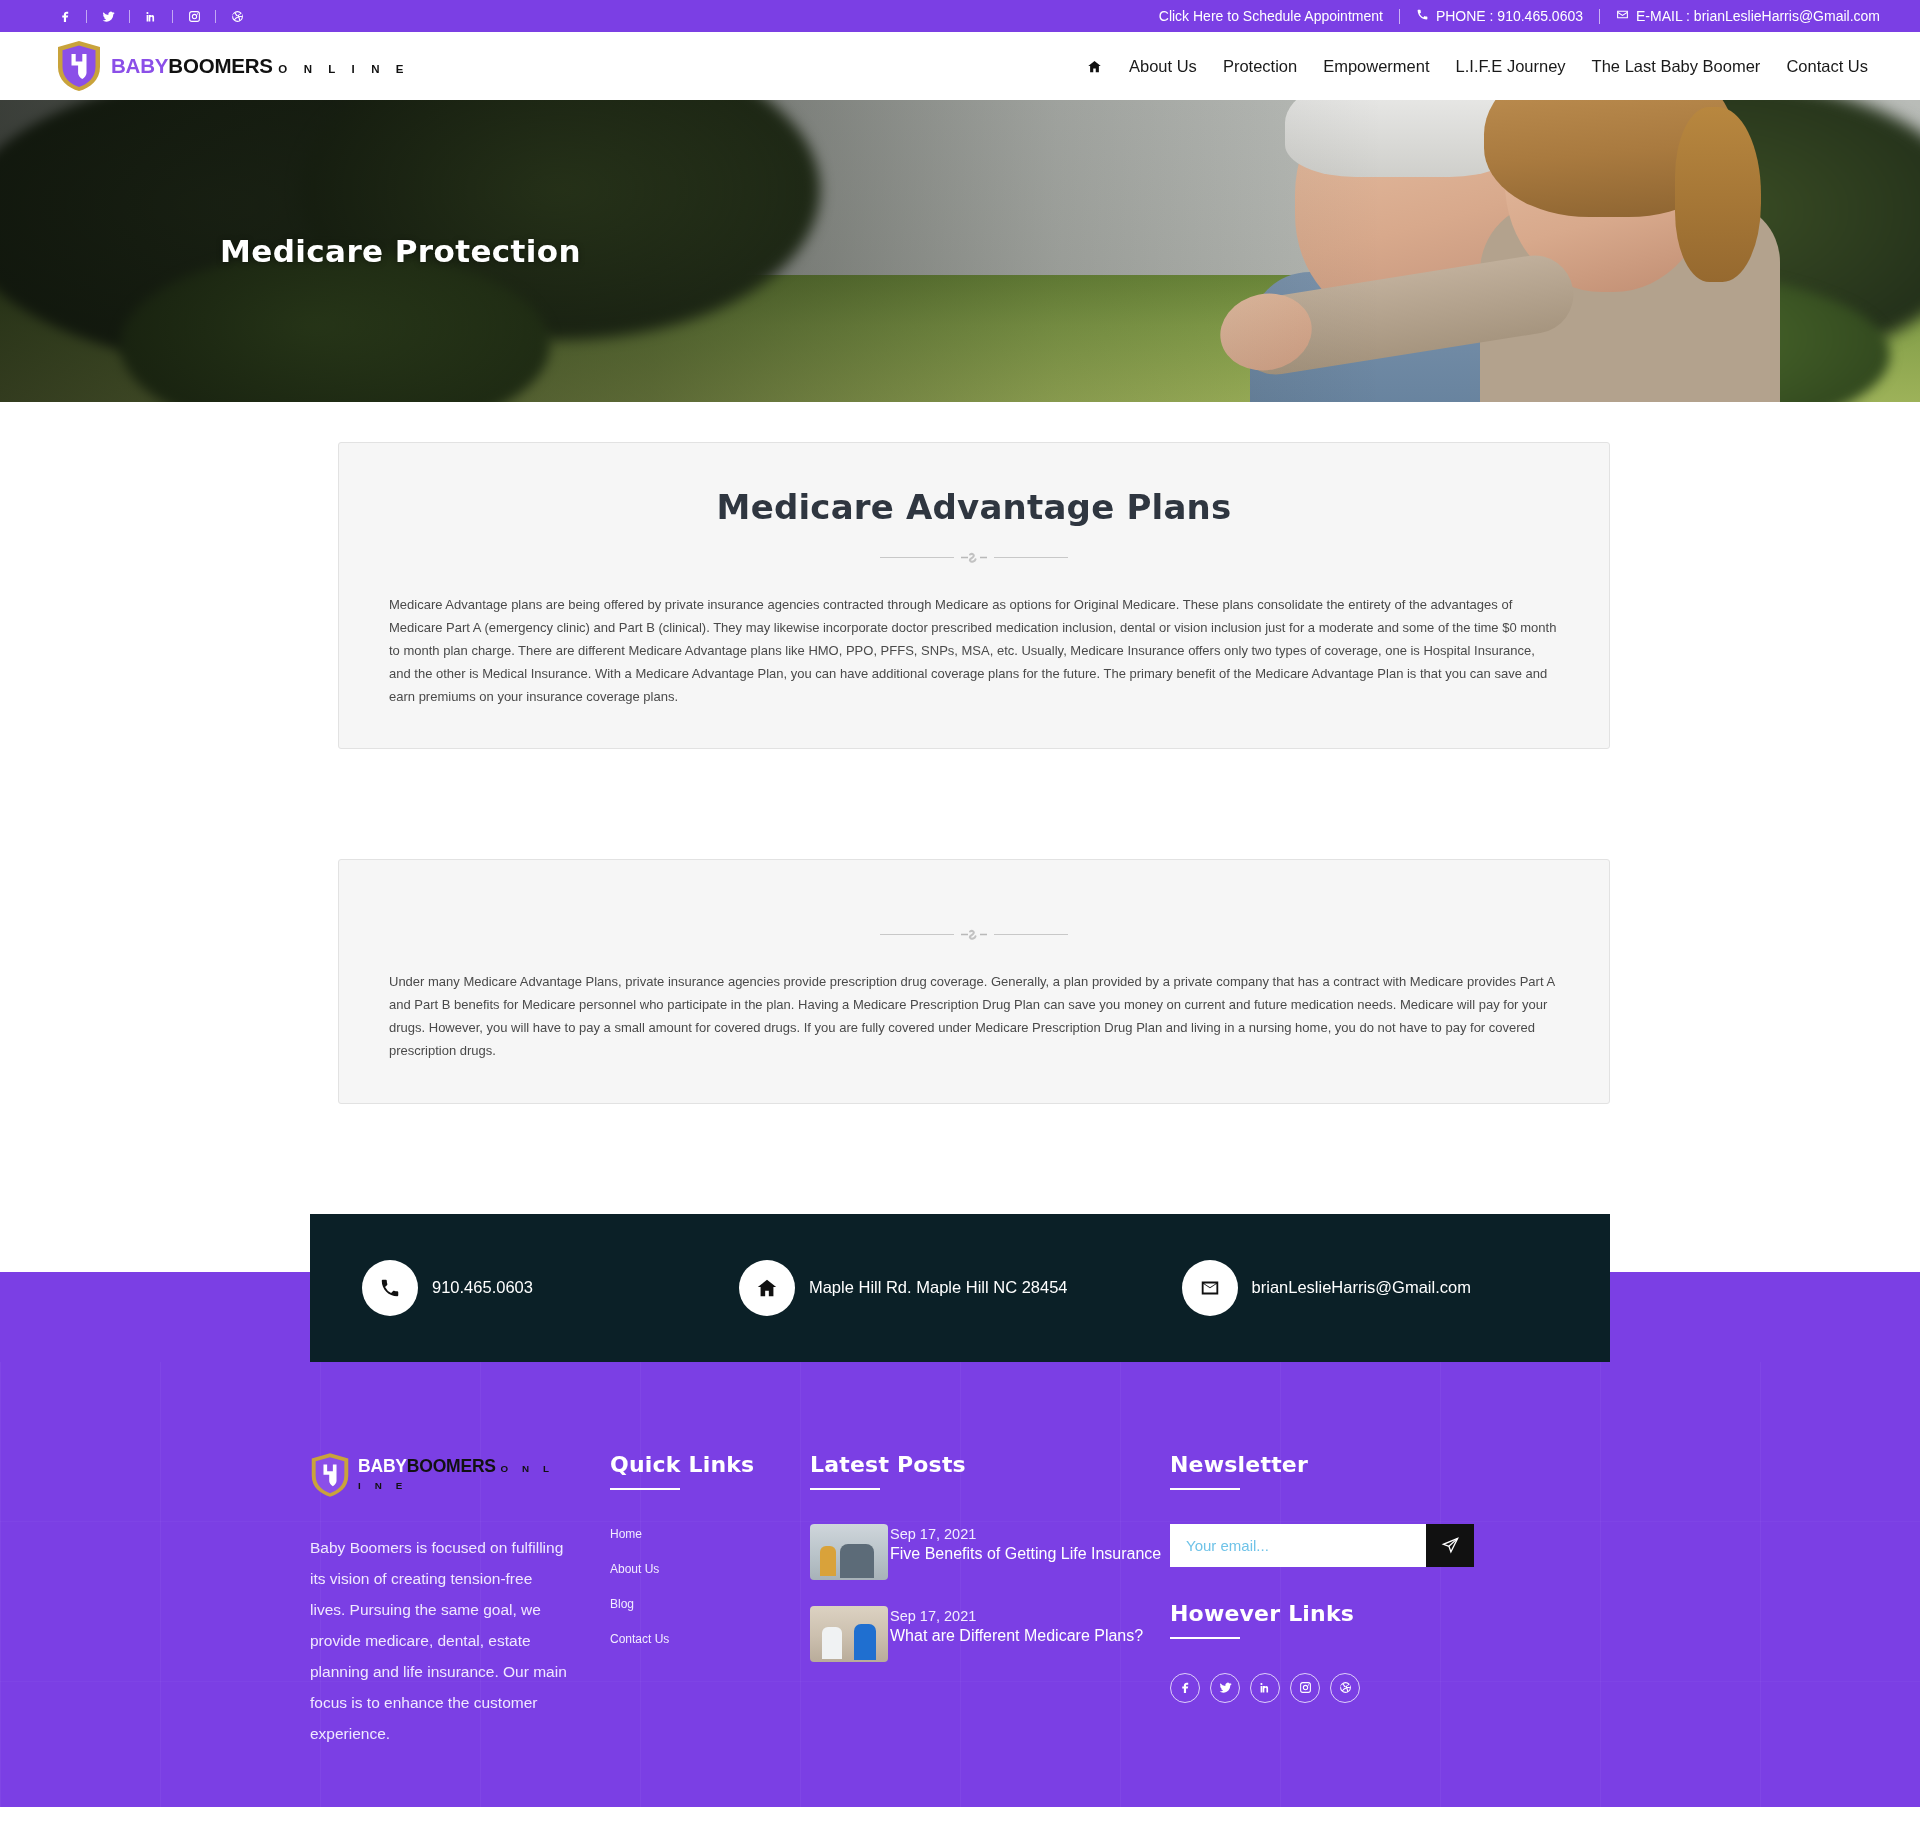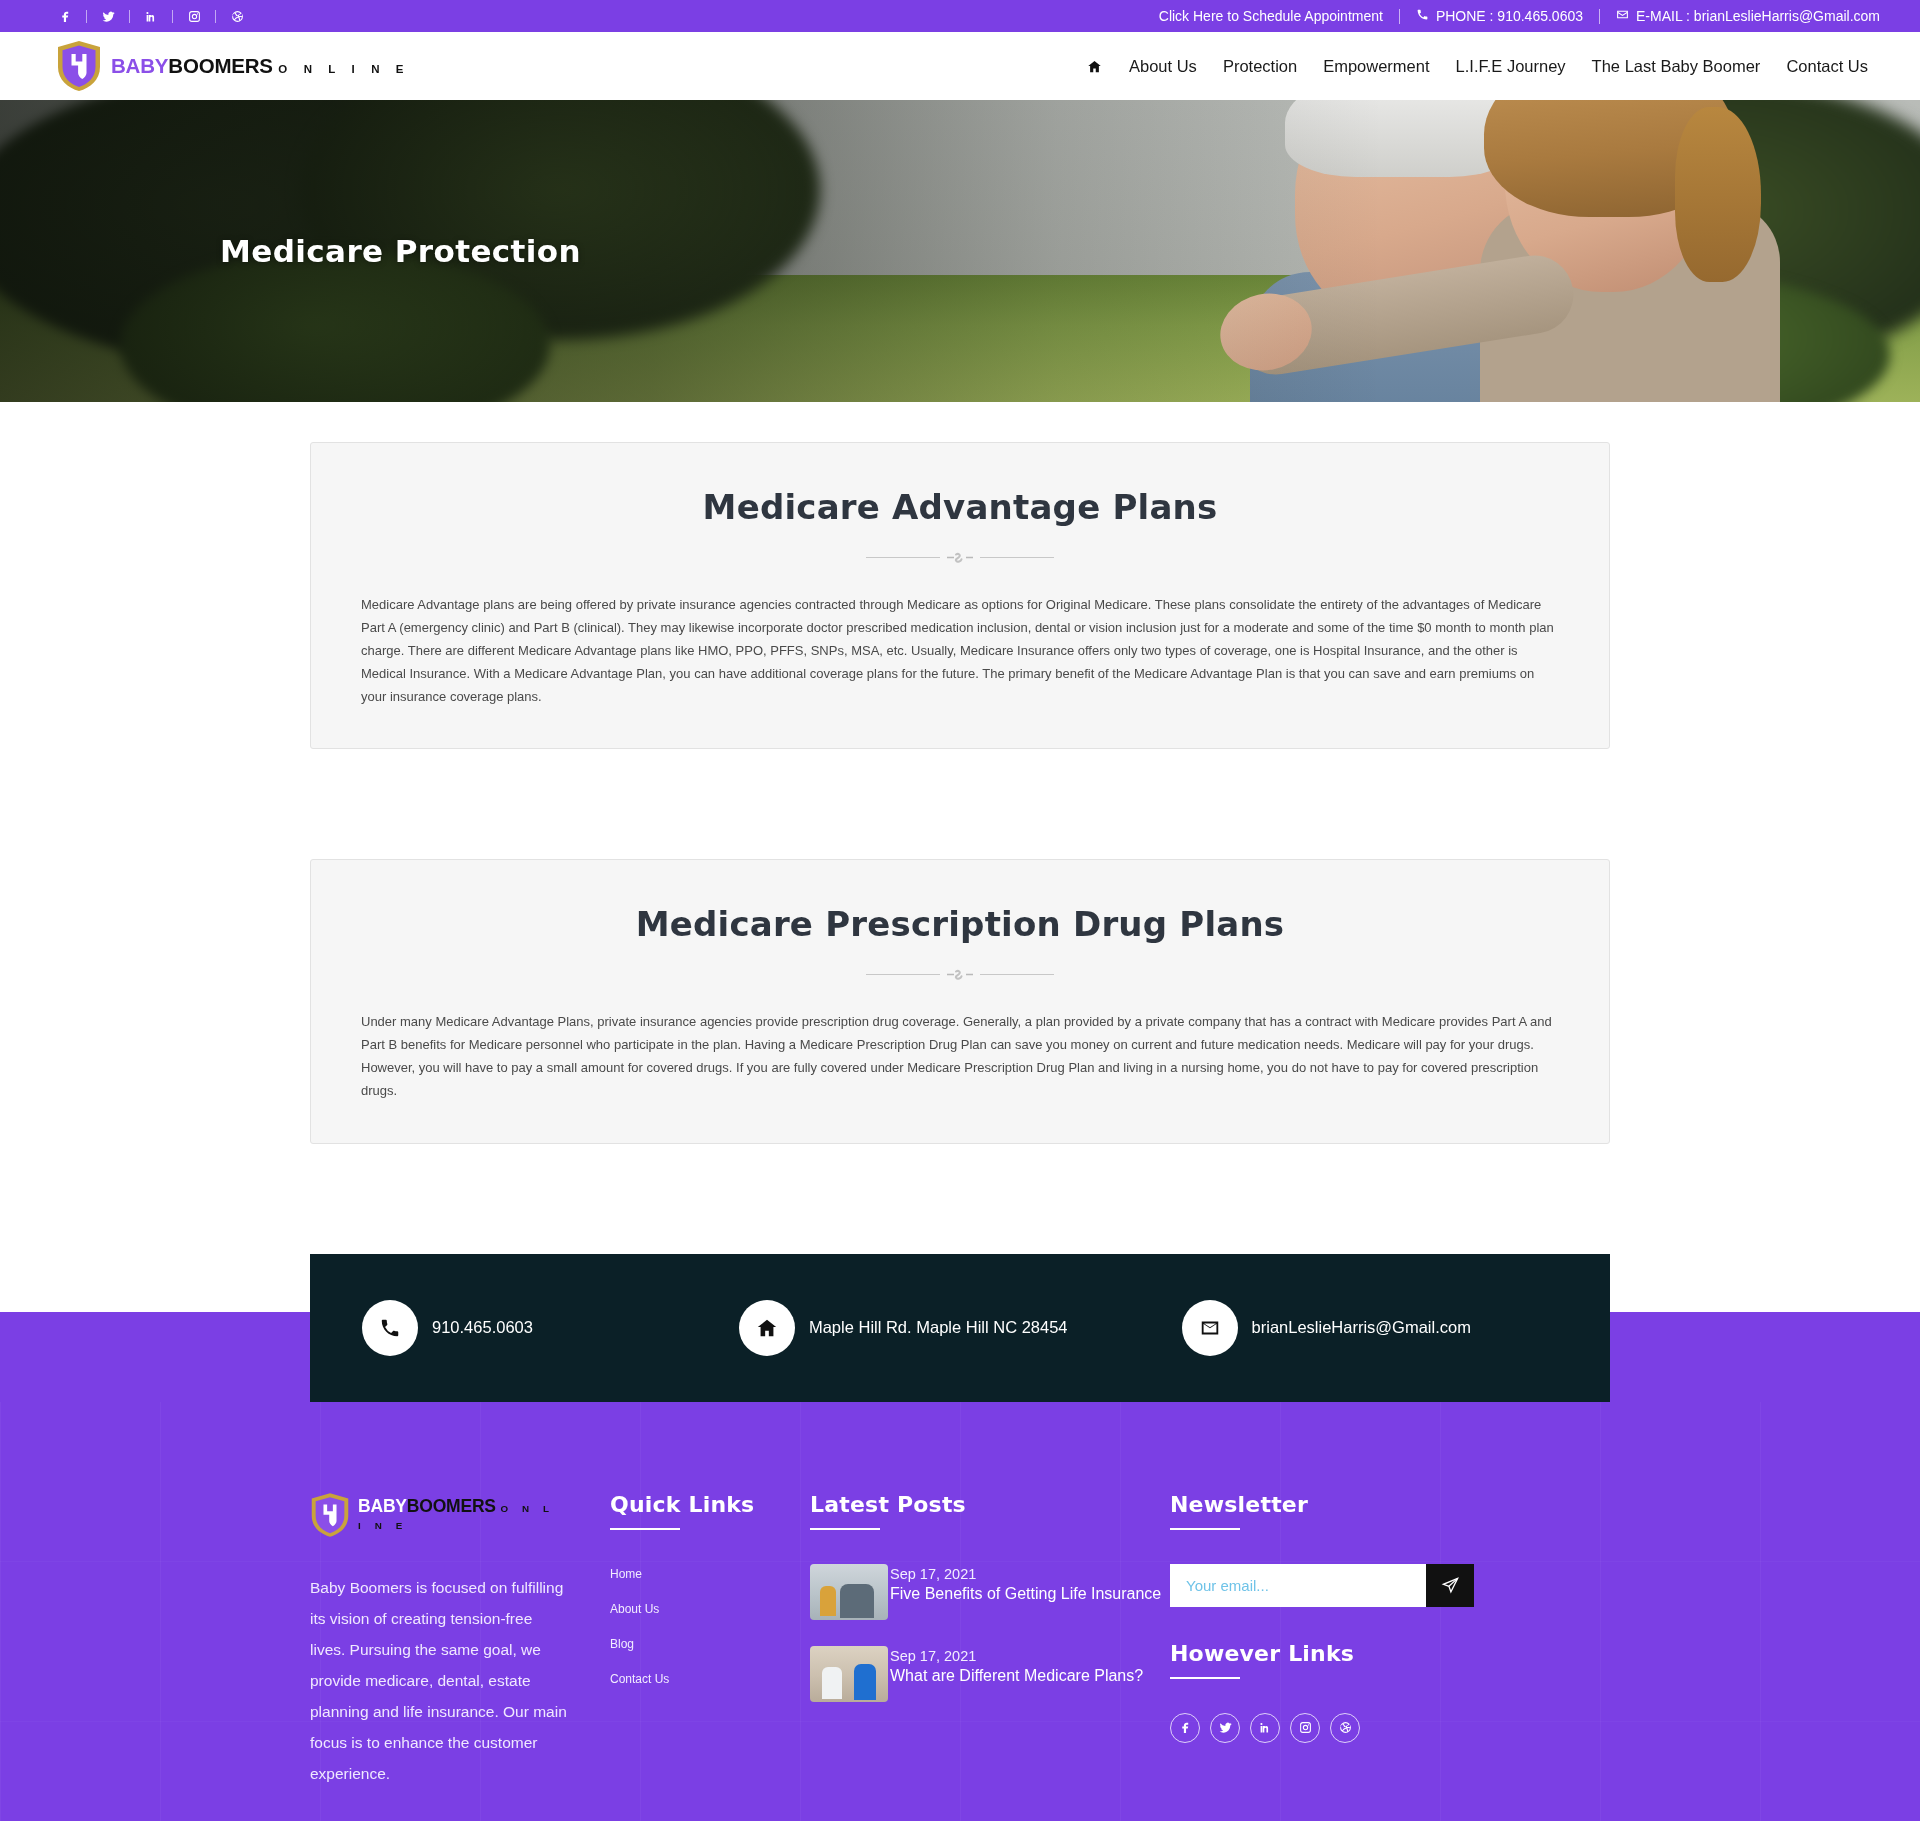--- a/index.html
+++ b/index.html
@@ -110,20 +110,21 @@
 
   
   .content{padding:40px 0 0;}
   .wrap{width:1300px;margin:0 auto;}
   .card{
     background:#f6f6f6;
     border:1px solid #e2e2e2;
     border-radius:3px;
     padding:44px 24px 40px;
     margin-bottom:110px;
+    margin-left:28px;
   }
   .card-title{
     text-align:center;font-size:34px;font-weight:600;color:#2f3640;
     font-family:"DejaVu Sans", sans-serif;letter-spacing:.2px;
   }
   .divider{display:flex;align-items:center;justify-content:center;margin:22px 0 28px;}
   .divider .ln{width:74px;height:1px;background:#c8c8c8;}
   .divider svg{width:34px;height:17px;margin:0 3px;}
   .card-body{
     padding:0 26px;
@@ -348,21 +349,20 @@
         <svg viewBox="0 0 34 17">
           <path d="M4 8.5h7M23 8.5h7" stroke="#b9b9b9" stroke-width="1.3" fill="none"></path>
           <path d="M13 5.5c2.5-1.6 5 .6 3.2 2.4-1.8 1.8-4.4 2.2-3 4 1.4 1.8 4.6.4 5.3-1.6" stroke="#c2c2c2" stroke-width="2" fill="none" stroke-linecap="round"></path>
         </svg>
         <span class="ln"></span>
       </div>
       <p class="card-body">Medicare Advantage plans are being offered by private insurance agencies contracted through Medicare as options for Original Medicare. These plans consolidate the entirety of the advantages of Medicare Part A (emergency clinic) and Part B (clinical). They may likewise incorporate doctor prescribed medication inclusion, dental or vision inclusion just for a moderate and some of the time $0 month to month plan charge. There are different Medicare Advantage plans like HMO, PPO, PFFS, SNPs, MSA, etc. Usually, Medicare Insurance offers only two types of coverage, one is Hospital Insurance, and the other is Medical Insurance. With a Medicare Advantage Plan, you can have additional coverage plans for the future. The primary benefit of the Medicare Advantage Plan is that you can save and earn premiums on your insurance coverage plans.</p>
     </section>
 
     <section class="card">
-      <h2 class="card-title">Medicare Prescription Drug Plans</h2>
       <div class="divider">
         <span class="ln"></span>
         <svg viewBox="0 0 34 17">
           <path d="M4 8.5h7M23 8.5h7" stroke="#b9b9b9" stroke-width="1.3" fill="none"></path>
           <path d="M13 5.5c2.5-1.6 5 .6 3.2 2.4-1.8 1.8-4.4 2.2-3 4 1.4 1.8 4.6.4 5.3-1.6" stroke="#c2c2c2" stroke-width="2" fill="none" stroke-linecap="round"></path>
         </svg>
         <span class="ln"></span>
       </div>
       <p class="card-body">Under many Medicare Advantage Plans, private insurance agencies provide prescription drug coverage. Generally, a plan provided by a private company that has a contract with Medicare provides Part A and Part B benefits for Medicare personnel who participate in the plan. Having a Medicare Prescription Drug Plan can save you money on current and future medication needs. Medicare will pay for your drugs. However, you will have to pay a small amount for covered drugs. If you are fully covered under Medicare Prescription Drug Plan and living in a nursing home, you do not have to pay for covered prescription drugs.</p>
     </section>

